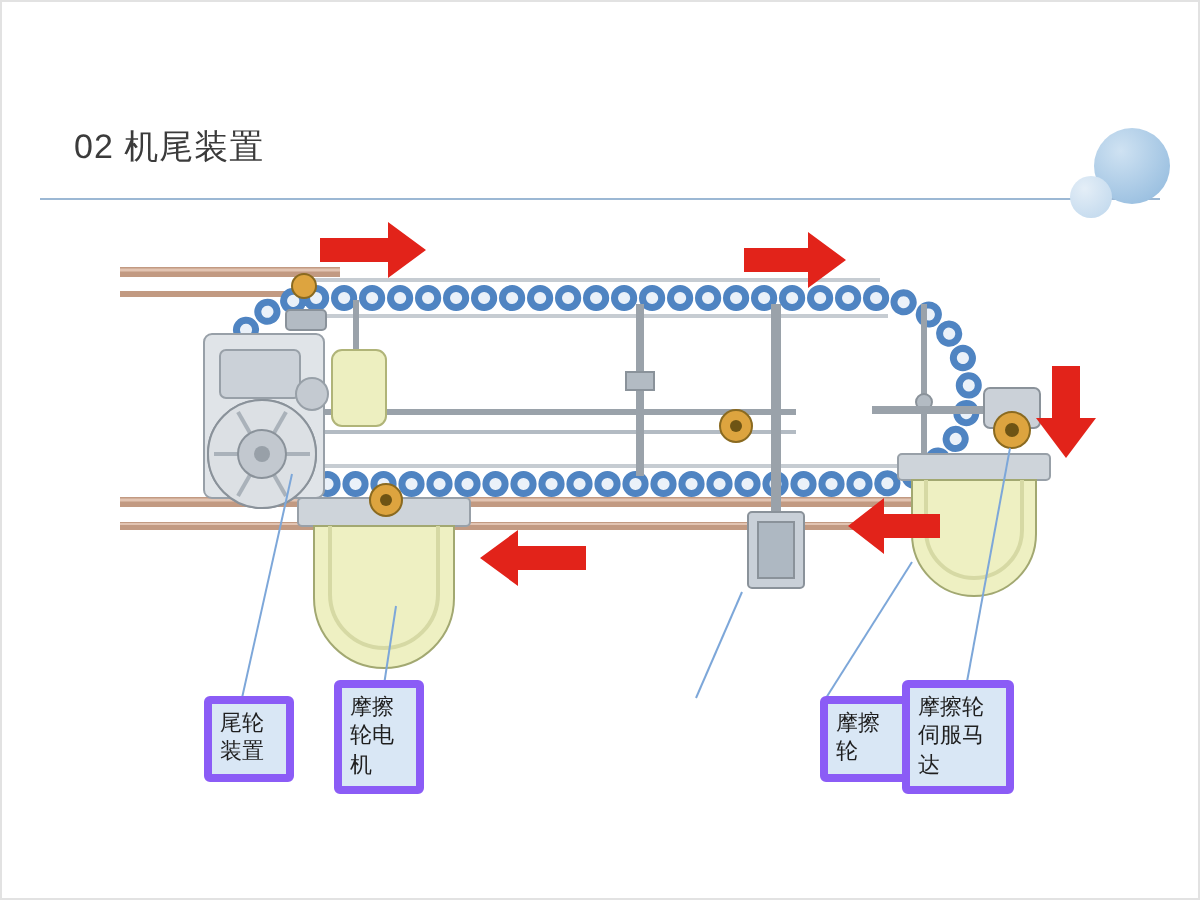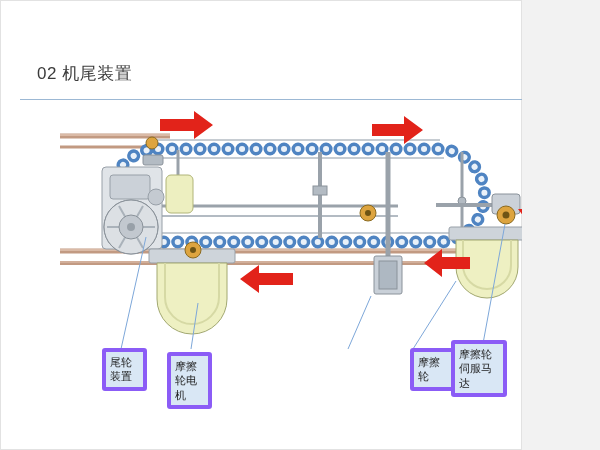--- a/index.html
+++ b/index.html
@@ -1,17 +1,17 @@
 <!DOCTYPE html>
 <html><head>
 <meta charset="utf-8">
 <style>
   html,body { margin:0; padding:0; background:#f2f2f2; }
   .slide {
-    position:relative; width:522px; height:450px; background:#ffffff;
+    position:relative; width:600px; height:450px; background:#ffffff;
     overflow:hidden; font-family:"Liberation Sans", sans-serif;
     box-shadow: inset 0 0 0 1px #e2e2e2;
   }
   .page-title {
     position:absolute; left:37px; top:62px;
     font-size:17px; color:#3b3b3b; letter-spacing:0.5px;
   }
   .title-divider {
     position:absolute; left:20px; top:99px; width:560px; height:1px;
     background:#9cb8d4;
@@ -26,21 +26,21 @@
     background: radial-gradient(circle at 35% 30%, #e4eef7, #bdd6ec);
   }
   svg.diagram { position:absolute; left:0; top:0; }
   .callout {
     position:absolute; box-sizing:border-box;
     background:#d9e7f5; border:4px solid #8b5cf6; border-radius:3px;
     padding:3px 4px; font-size:11px; line-height:1.3; color:#1f1f1f;
     word-break:break-all;
   }
   #callout-1 { left:102px; top:348px; width:45px; }
-  #callout-2 { left:167px; top:352px; width:45px; }
+  #callout-2 { left:167px; top:340px; width:45px; }
   #callout-3 { left:329px; top:348px; width:45px; }
   #callout-4 { left:393px; top:348px; width:45px;margin-left:17px; }
   #callout-5 { left:451px; top:340px; width:56px; }
 </style>
 </head>
 <body>
 
 <div class="slide">
 
   <div class="page-title">02 机尾装置</div>

